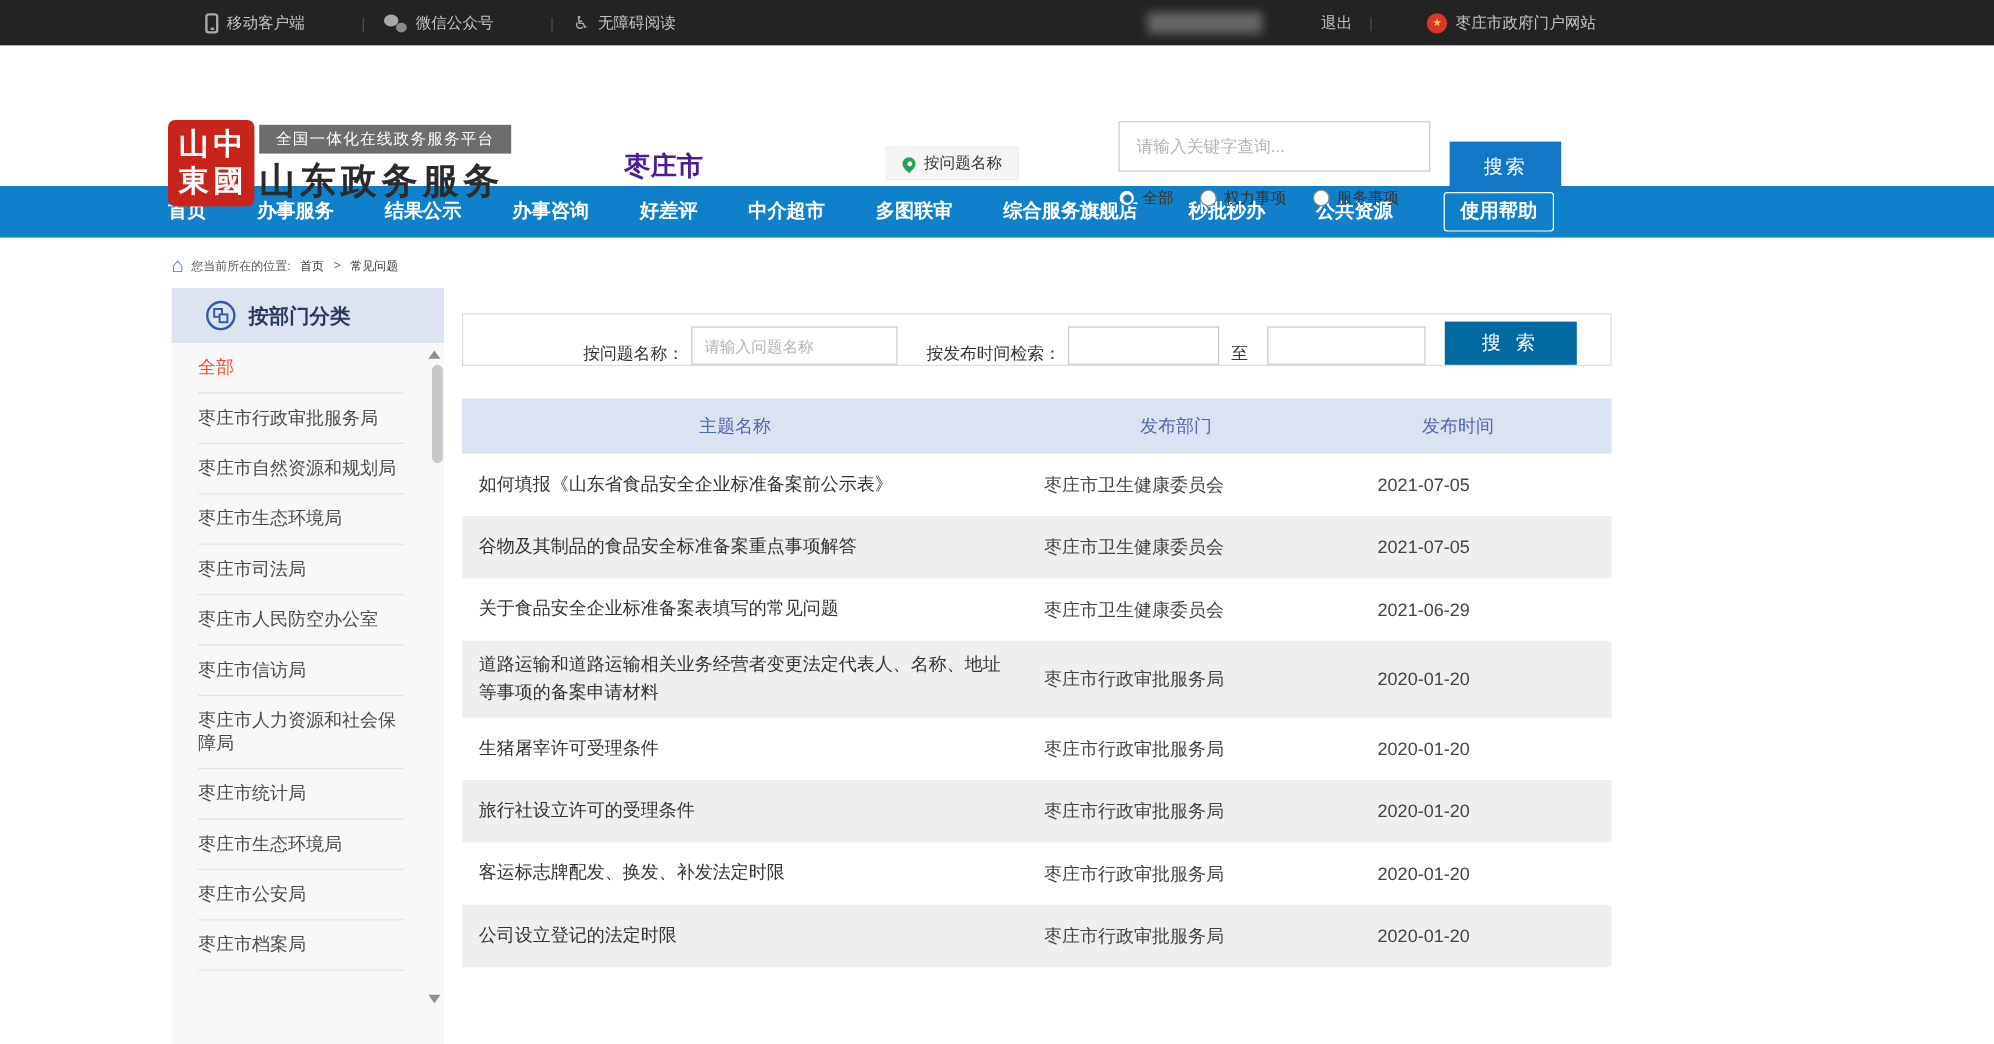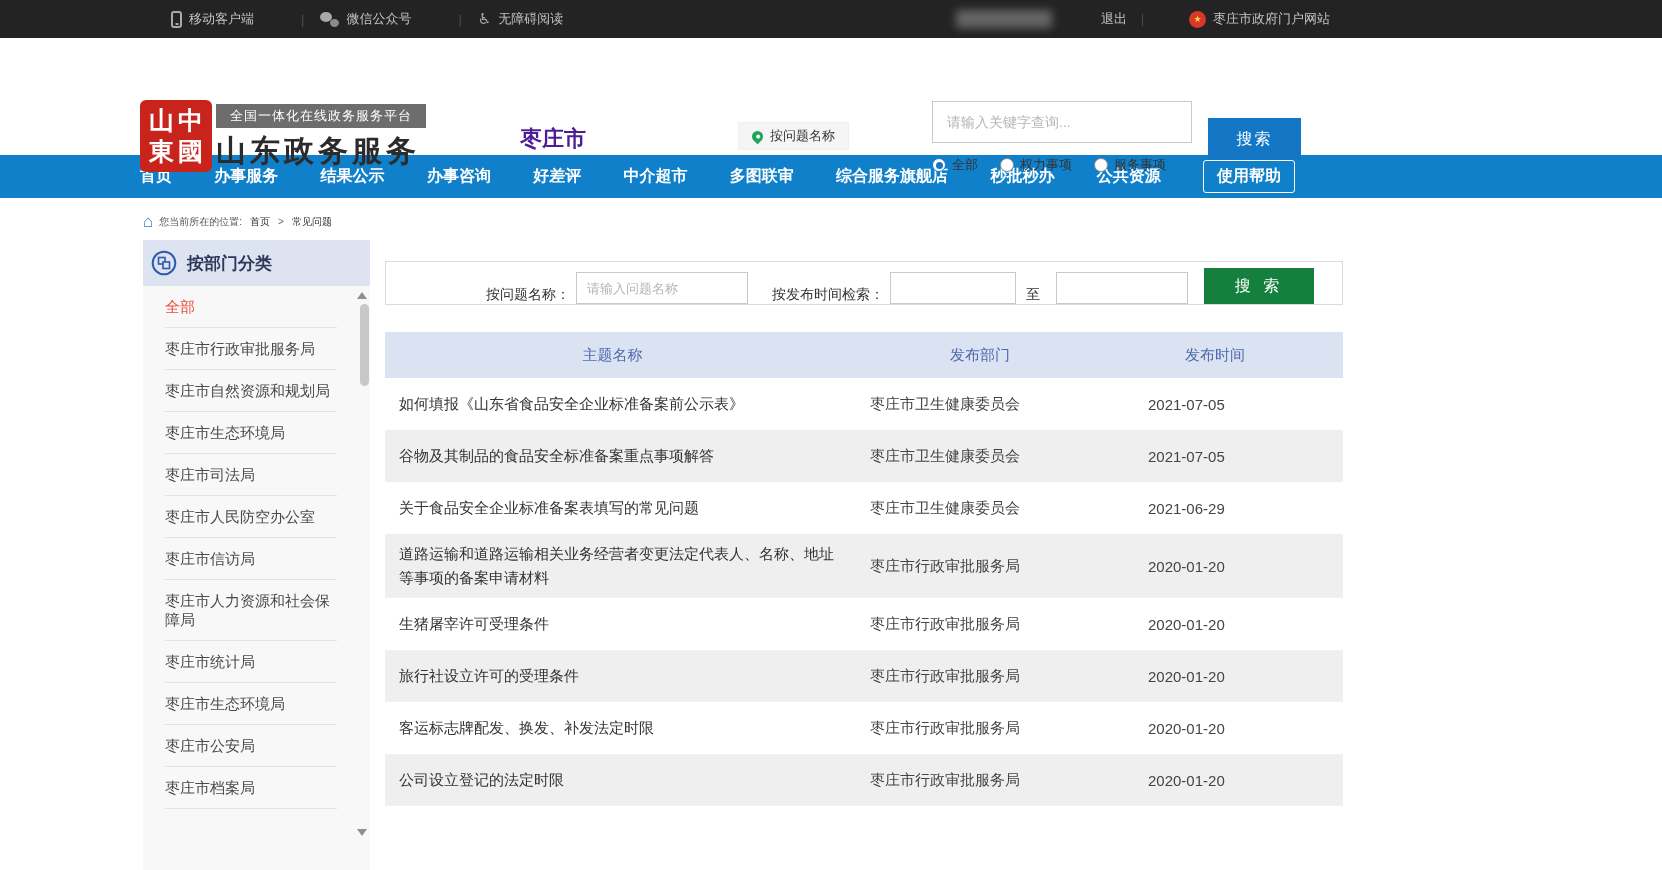--- a/index.html
+++ b/index.html
@@ -60,21 +60,21 @@
   .home-icon::before { content:"⌂"; color:#3f74c4; font-size:17px; line-height:1; margin-right:6px; }
   .crumb a { color:#333; text-decoration:none; cursor:pointer; }
   .crumb .sep { margin:0 8px; color:#666; }
   .crumb .prefix { margin-right:8px; }
 
   
   .content { display:flex; margin:10px 0 0 143px; }
 
   
   .sidebar { width:227px; margin-right:15px; }
-  .sidebar-head { height:46px; background:#dde3f0; display:flex; align-items:center; padding-left:8px; }
+  .sidebar-head { height:46px; background:#dde3f0; display:flex; align-items:center; padding-left:28px; }
   .sidebar-head svg { margin-right:10px; }
   .sidebar-title { font-size:17px; font-weight:bold; color:#2b3a5c; }
   .sidebar-body { position:relative; background:#f8f8f8; height:600px; padding-left:22px; overflow:hidden; }
   .side-item { width:172px; padding:11px 0; border-bottom:1px solid #e3e3e3; font-size:15px; color:#4a4a4a; line-height:19px; cursor:pointer; }
   .side-item.active { color:#e8503a; }
   .sb-scroll-up, .sb-scroll-down { position:absolute; right:3px; width:0; height:0; border-left:5px solid transparent; border-right:5px solid transparent; cursor:pointer; }
   .sb-scroll-up { top:6px; border-bottom:7px solid #8f8f8f; }
   .sb-scroll-down { top:543px; border-top:7px solid #8f8f8f; }
   .sb-thumb { position:absolute; right:1px; top:18px; width:9px; height:82px; background:#c8c8c8; border-radius:5px; cursor:pointer; }
 
@@ -82,21 +82,21 @@
   .main { width:958px; }
   .filter-bar { margin-top:21px; height:44px; border:1px solid #dcdcdc; display:flex; align-items:flex-end; padding-left:100px; background:#fff; }
   .filter-bar label { font-size:14px; color:#333; white-space:nowrap; }
   .f-input { height:32px; border:1px solid #c9c9c9; outline:none; font-size:13px; padding:0 10px; color:#333; }
   .f-input::placeholder { color:#b5b5b5; }
   .f-name { width:172px; margin-left:6px; }
   .f-date { width:126px; margin-left:6px; }
   .f-date2 { width:132px; }
   .f-dlabel { margin-left:24px; }
   .f-to { margin:0 10px; font-size:14px; color:#333; }
-  .f-search { margin-left:16px; width:110px; height:36px; background:#15803d; color:#fff; border:none; font-size:16px; letter-spacing:4px; cursor:pointer; }
+  .f-search { margin-left:16px; width:110px; height:36px; background:#0369a1; color:#fff; border:none; font-size:16px; letter-spacing:4px; cursor:pointer; }
 
   .table { margin-top:27px; }
   .t-head { height:46px; background:#dbe3f2; display:flex; align-items:center; }
   .t-head .c { font-size:15px; color:#4f69ae; text-align:center; }
   .c1 { flex:0 0 455px; padding-left:14px; }
   .c2 { flex:0 0 280px; }
   .c3 { flex:0 0 190px; }
   .t-head .c1 { padding-left:0; }
   .t-row { display:flex; align-items:center; min-height:52px; padding:8px 0; }
   .t-row:nth-child(even) { background:#efefef; }

